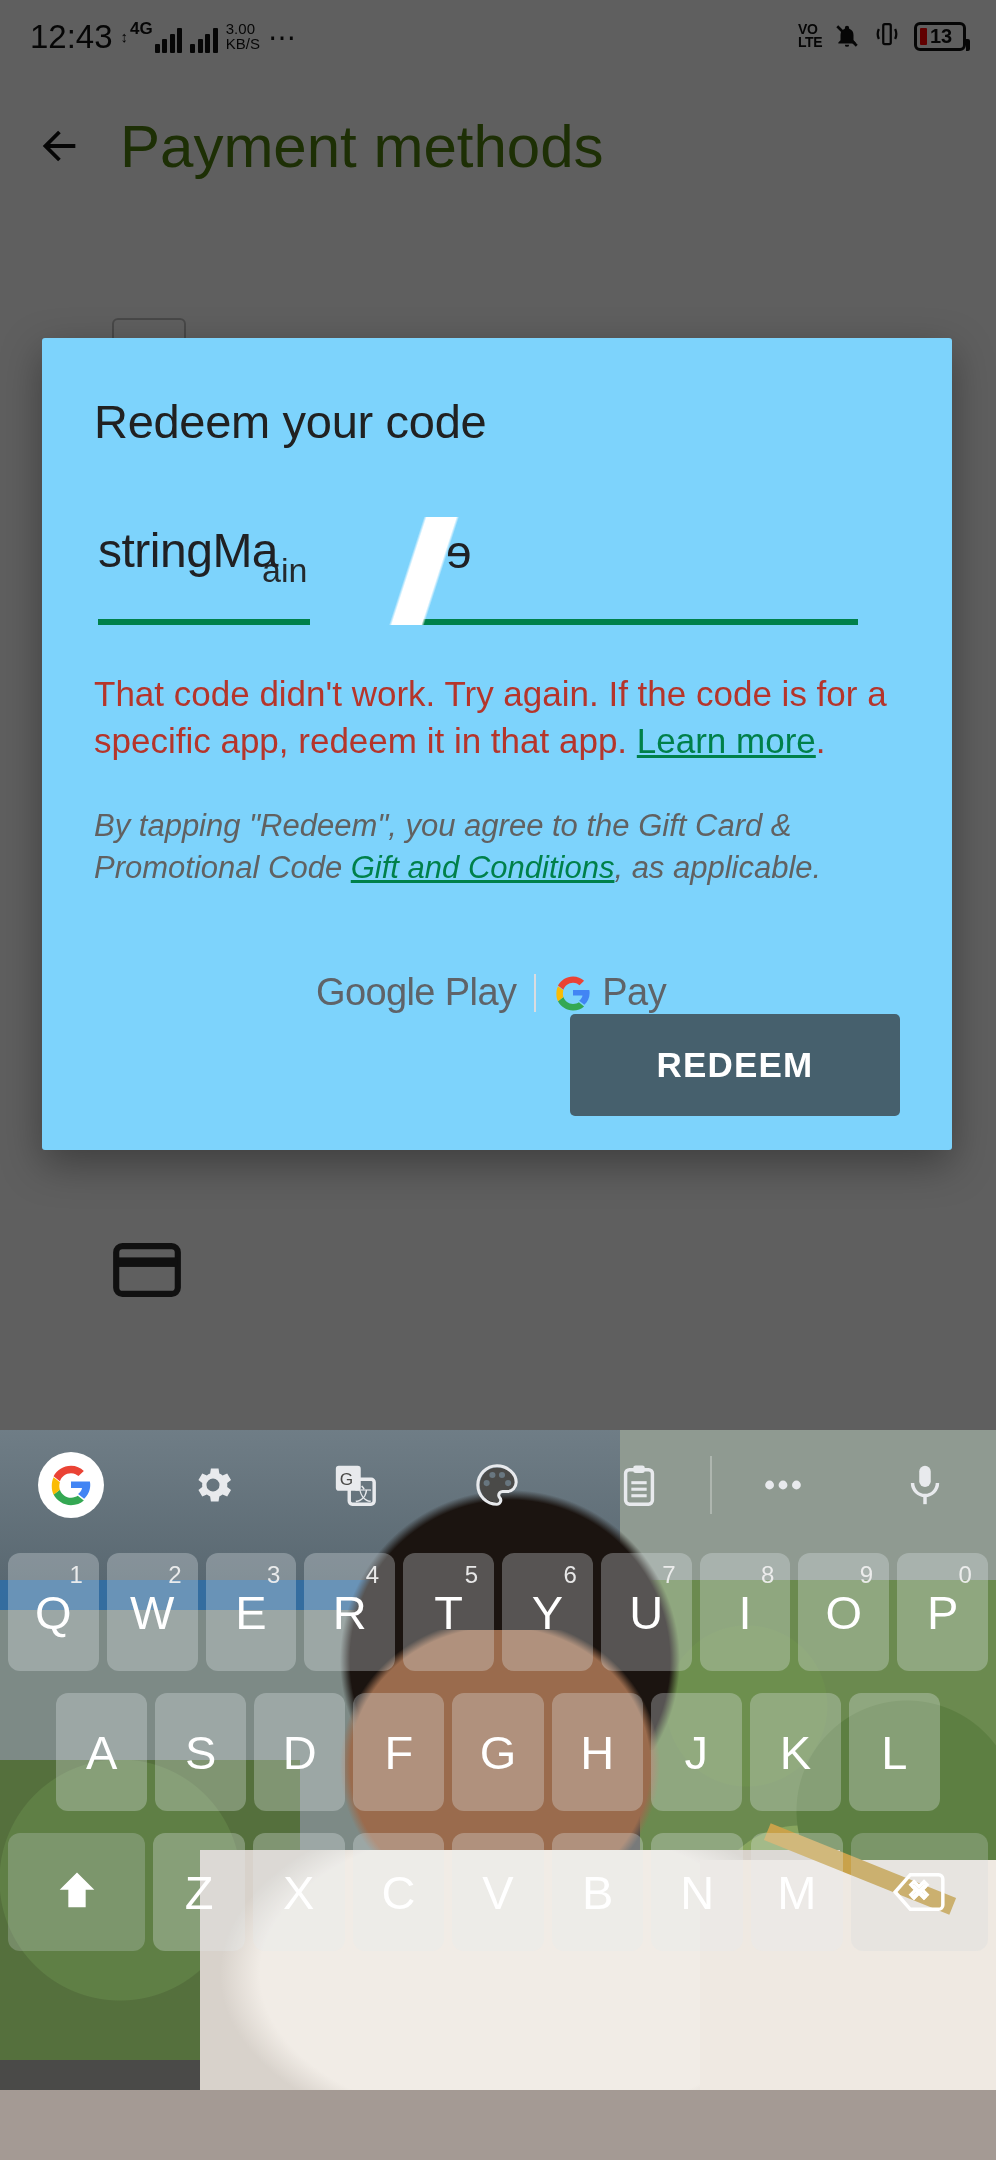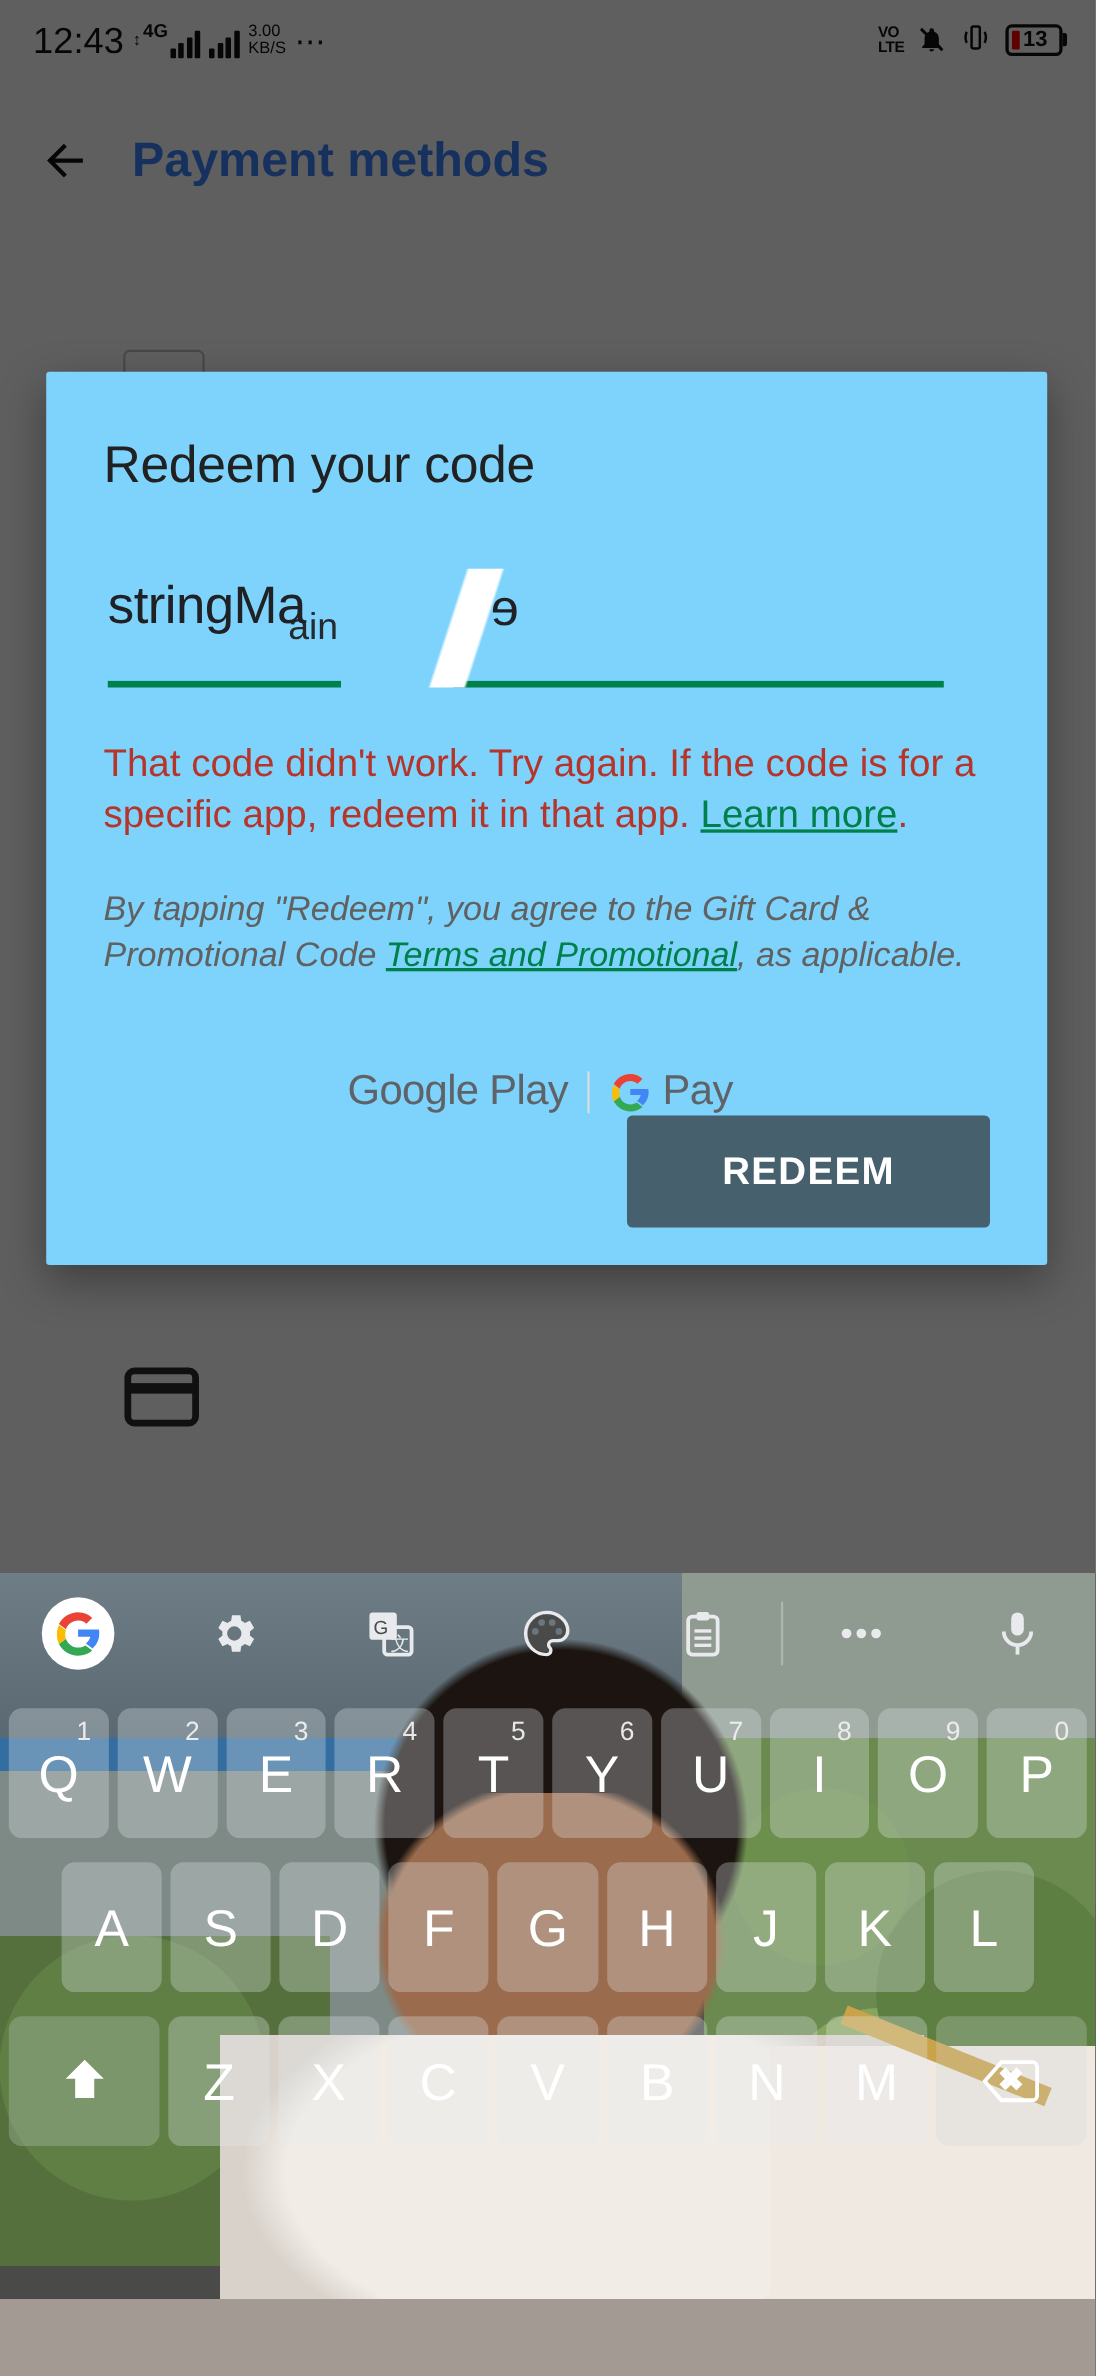--- a/index.html
+++ b/index.html
@@ -34,34 +34,34 @@
   .bars i:nth-child(2){height:14px}
   .bars i:nth-child(3){height:19px}
   .bars i:nth-child(4){height:25px}
   .kbps { font-size:15px; line-height:1.02; text-align:left; transform:translateY(-1px); font-weight:500;}
   .dots3 { font-size:28px; line-height:0.6; transform:translateY(-6px); letter-spacing:1px;}
   #sb-right { margin-left:auto; padding-right:26px; display:flex; align-items:center; gap:12px; }
   .volte { font-size:14px; font-weight:800; line-height:0.95; letter-spacing:-0.5px; }
   .bell-mute { position:relative; width:26px; height:28px; }
   .bell-mute svg { width:26px; height:28px; }
   .vib svg { width:30px; height:30px; }
-  .battery { display:flex; align-items:center; }
+  .battery { display:flex; align-items:flex-end; }
   .bat-body {
     width:52px; height:29px; border:3px solid #111; border-radius:6px;
     display:flex; align-items:center; padding:3px; gap:3px;
   }
   .bat-fill { width:7px; height:100%; background:#f00; border-radius:1px; }
   .bat-num { font-size:20px; font-weight:700; line-height:1; }
   .bat-cap { width:4px; height:12px; background:#111; border-radius:0 2px 2px 0; }
 
   
   #appbar { position:absolute; top:96px; left:0; width:996px; height:100px; display:flex; align-items:center; }
   #back-btn { width:120px; display:flex; justify-content:center; align-items:center; }
   #back-btn svg { width:56px; height:46px; }
-  #appbar-title { font-size:44px; color:#3b82f6; font-weight:700; }
+  #appbar-title { font-size:60px; color:#4d7c0f; font-weight:400; }
 
   
   .app-row { position:absolute; left:0; width:996px; display:flex; align-items:center; }
   #row-balance { top:300px; height:110px; }
   #play-badge {
     margin-left:112px; width:74px; height:74px; border:2px solid #bdbdbd; border-radius:6px;
     display:flex; align-items:center; justify-content:center; background:transparent;
   }
   #play-badge svg { width:36px; height:40px; }
   .row-label { font-size:38px; color:#111; margin-left:46px; }
@@ -293,21 +293,21 @@
       </div>
       <div id="code-value">stringMa</div>
       <div id="code-ghost-a">ain</div>
       <div id="code-ghost-b">e</div>
       <div id="code-ghost-c">Tr</div>
       <div id="glitch-tear"></div>
     </div>
 
     <div id="dlg-error"><span>That code didn't work. Try again. If the code is for a specific app, redeem it in that app. </span><a href="#">Learn more</a><span>.</span></div>
 
-    <div id="dlg-terms"><span>By tapping "Redeem", you agree to the Gift Card &amp; Promotional Code </span><a href="#">Terms and Promotional</a><span>, as applicable.</span></div>
+    <div id="dlg-terms"><span>By tapping "Redeem", you agree to the Gift Card &amp; Promotional Code </span><a href="#">Gift and Conditions</a><span>, as applicable.</span></div>
 
     <div id="dlg-footer">
       <div id="brand">
         <span id="brand-gplay">Google Play</span>
         <span id="brand-sep"></span>
         <span id="brand-gpay">
           <svg viewBox="0 0 48 48">
             <path fill="#4285F4" d="M45 24c0-1.6-.1-2.7-.4-3.9H24v7.1h12c-.2 1.9-1.5 4.7-4.3 6.6l6.6 5.1C42.3 35.4 45 30.2 45 24z"></path>
             <path fill="#34A853" d="M24 46c5.7 0 10.5-1.9 14-5.1l-6.6-5.1c-1.8 1.2-4.2 2.1-7.4 2.1-5.6 0-10.4-3.7-12.1-8.8l-6.9 5.3C8.5 41.1 15.7 46 24 46z"></path>
             <path fill="#FBBC05" d="M11.9 29.1c-.4-1.3-.7-2.6-.7-4.1s.3-2.8.7-4.1l-6.9-5.4C3.7 18.2 3 21 3 25s.7 6.8 2 9.5l6.9-5.4z"></path>

